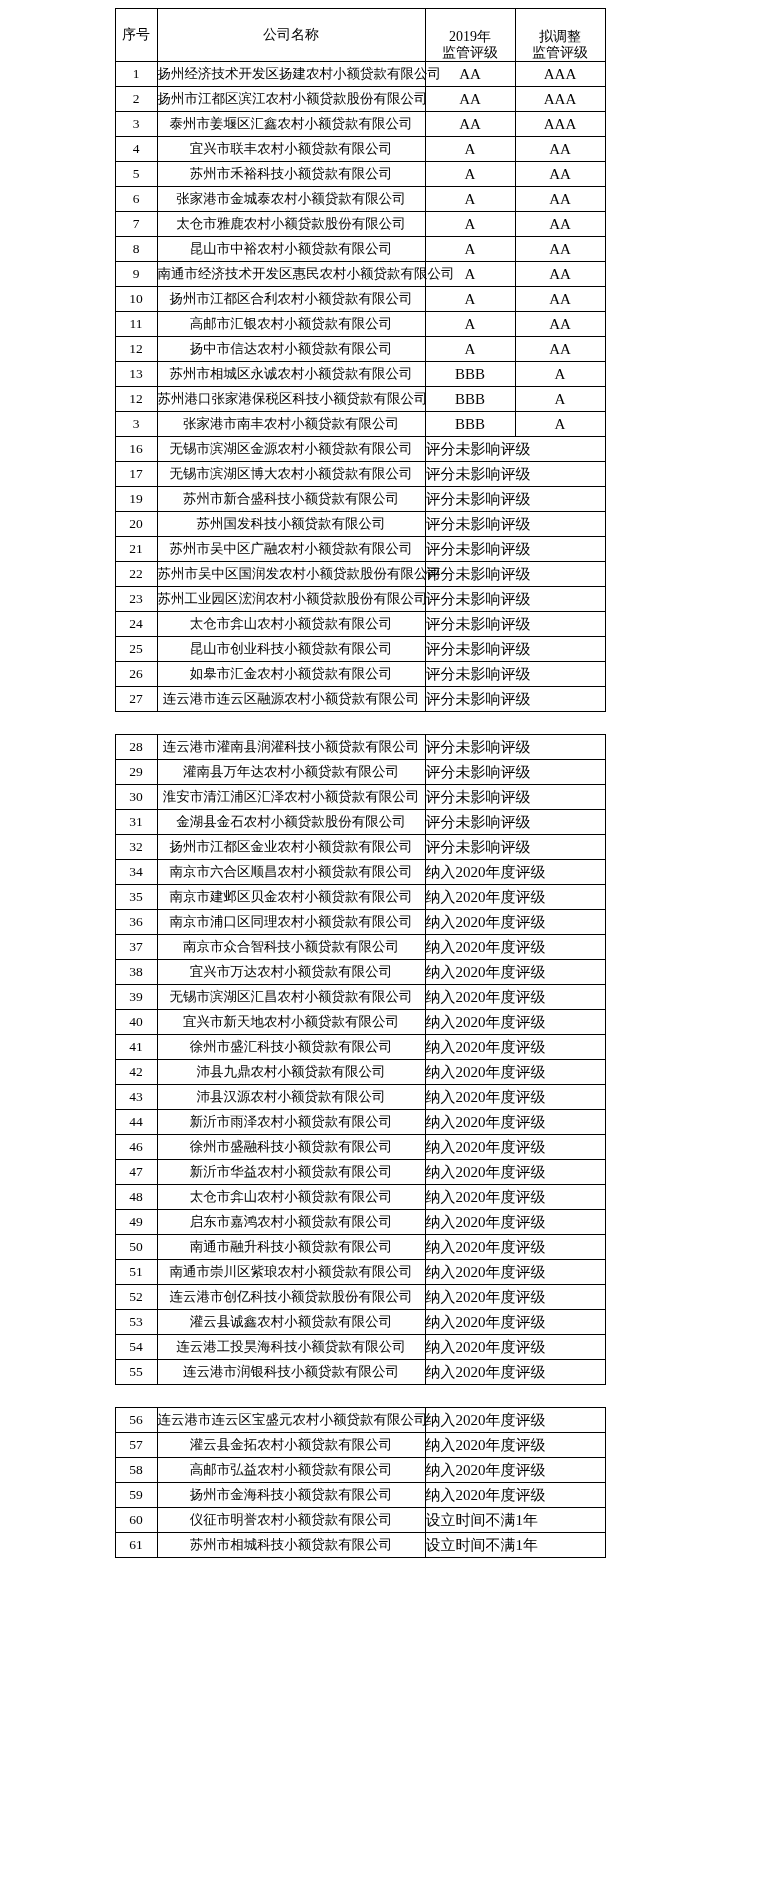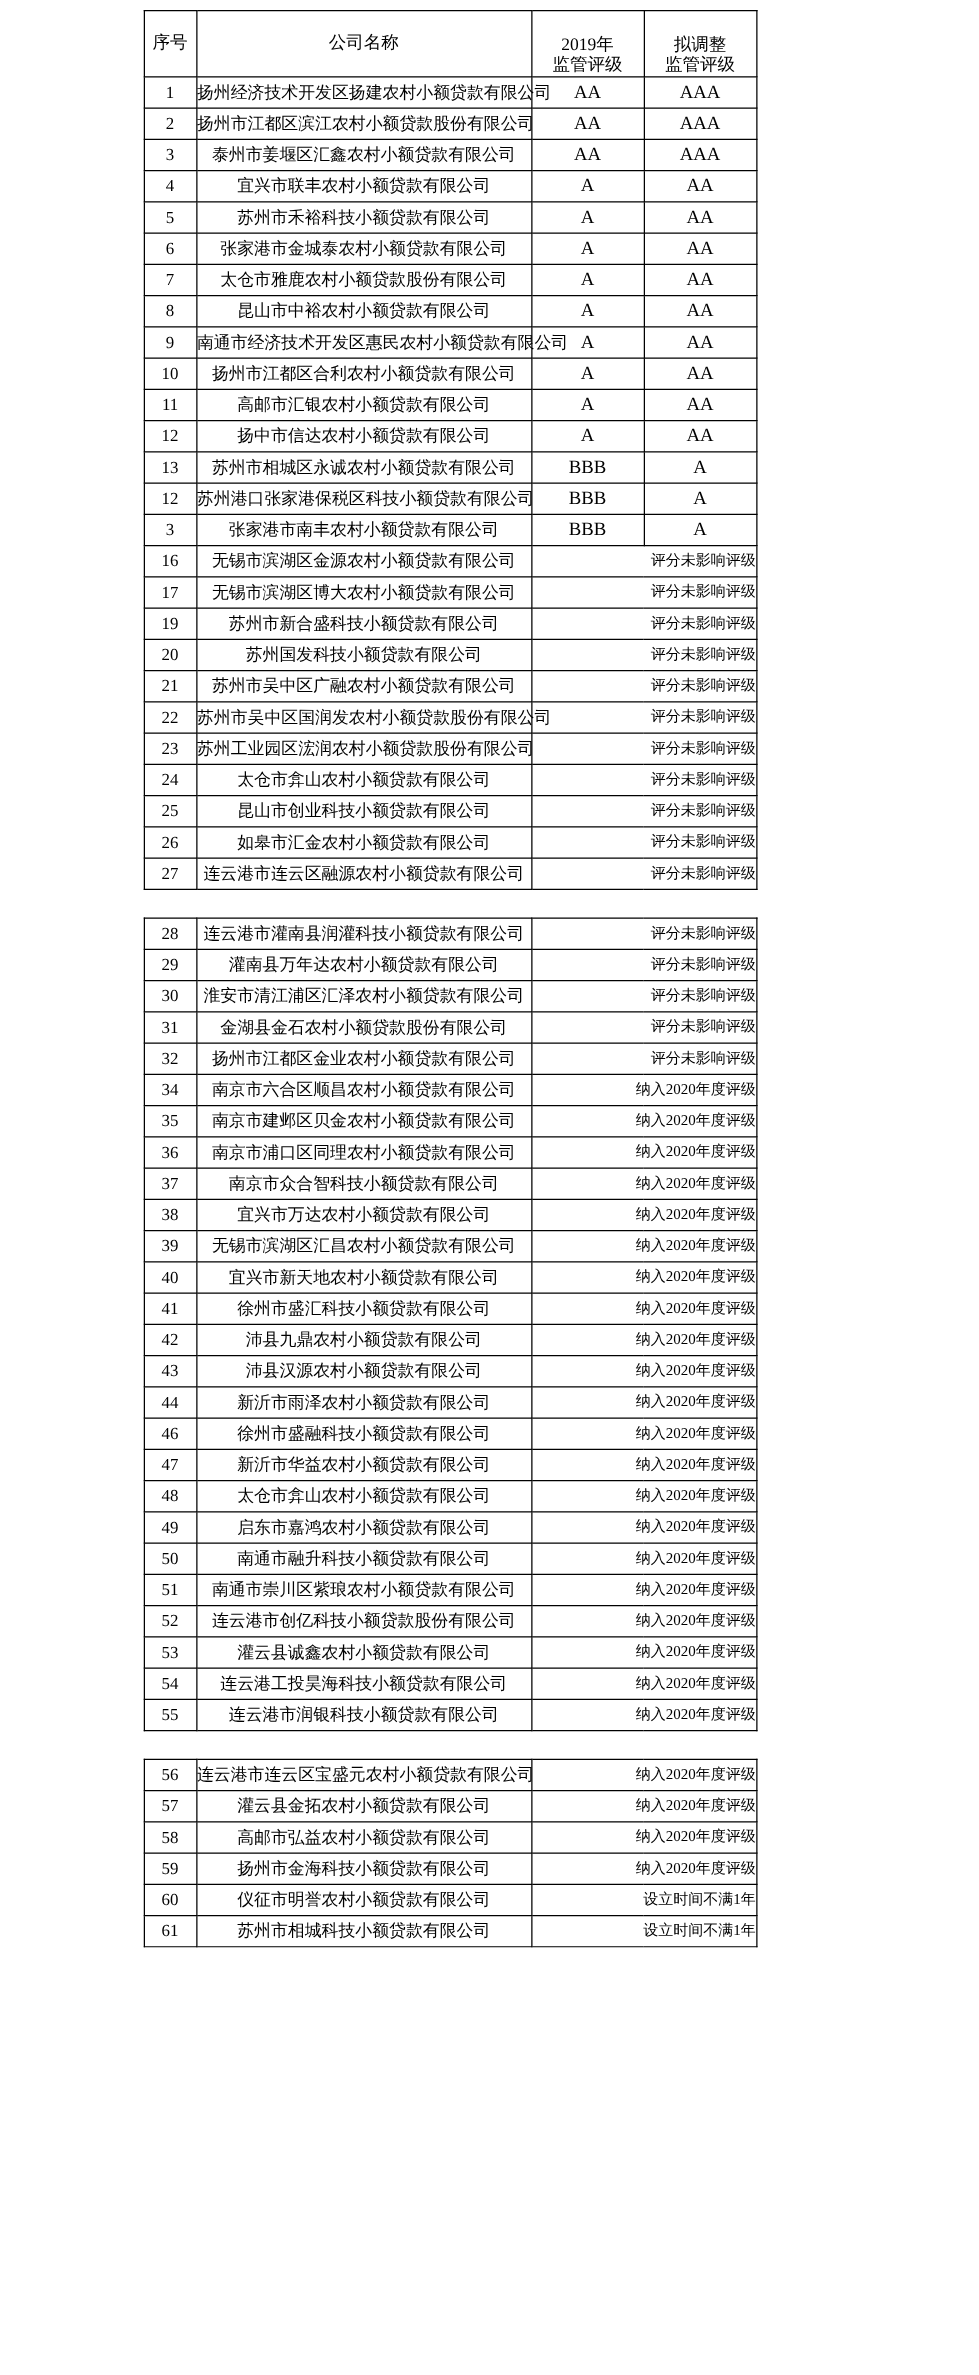--- a/index.html
+++ b/index.html
@@ -55,22 +55,22 @@
     font-size: 13.5px;
     height: 24px;
     white-space: nowrap;
   }
   td.rating {
     text-align: center;
     font-size: 15px;
     height: 24px;
   }
   td.note {
-    text-align: right;
-    font-size: 12px;
+    text-align: left;
+    font-size: 15px;
     height: 24px;
   }
   .gap {
     height: 22px;
   }
 </style>
 </head>
 <body>
 
 <div class="page">

